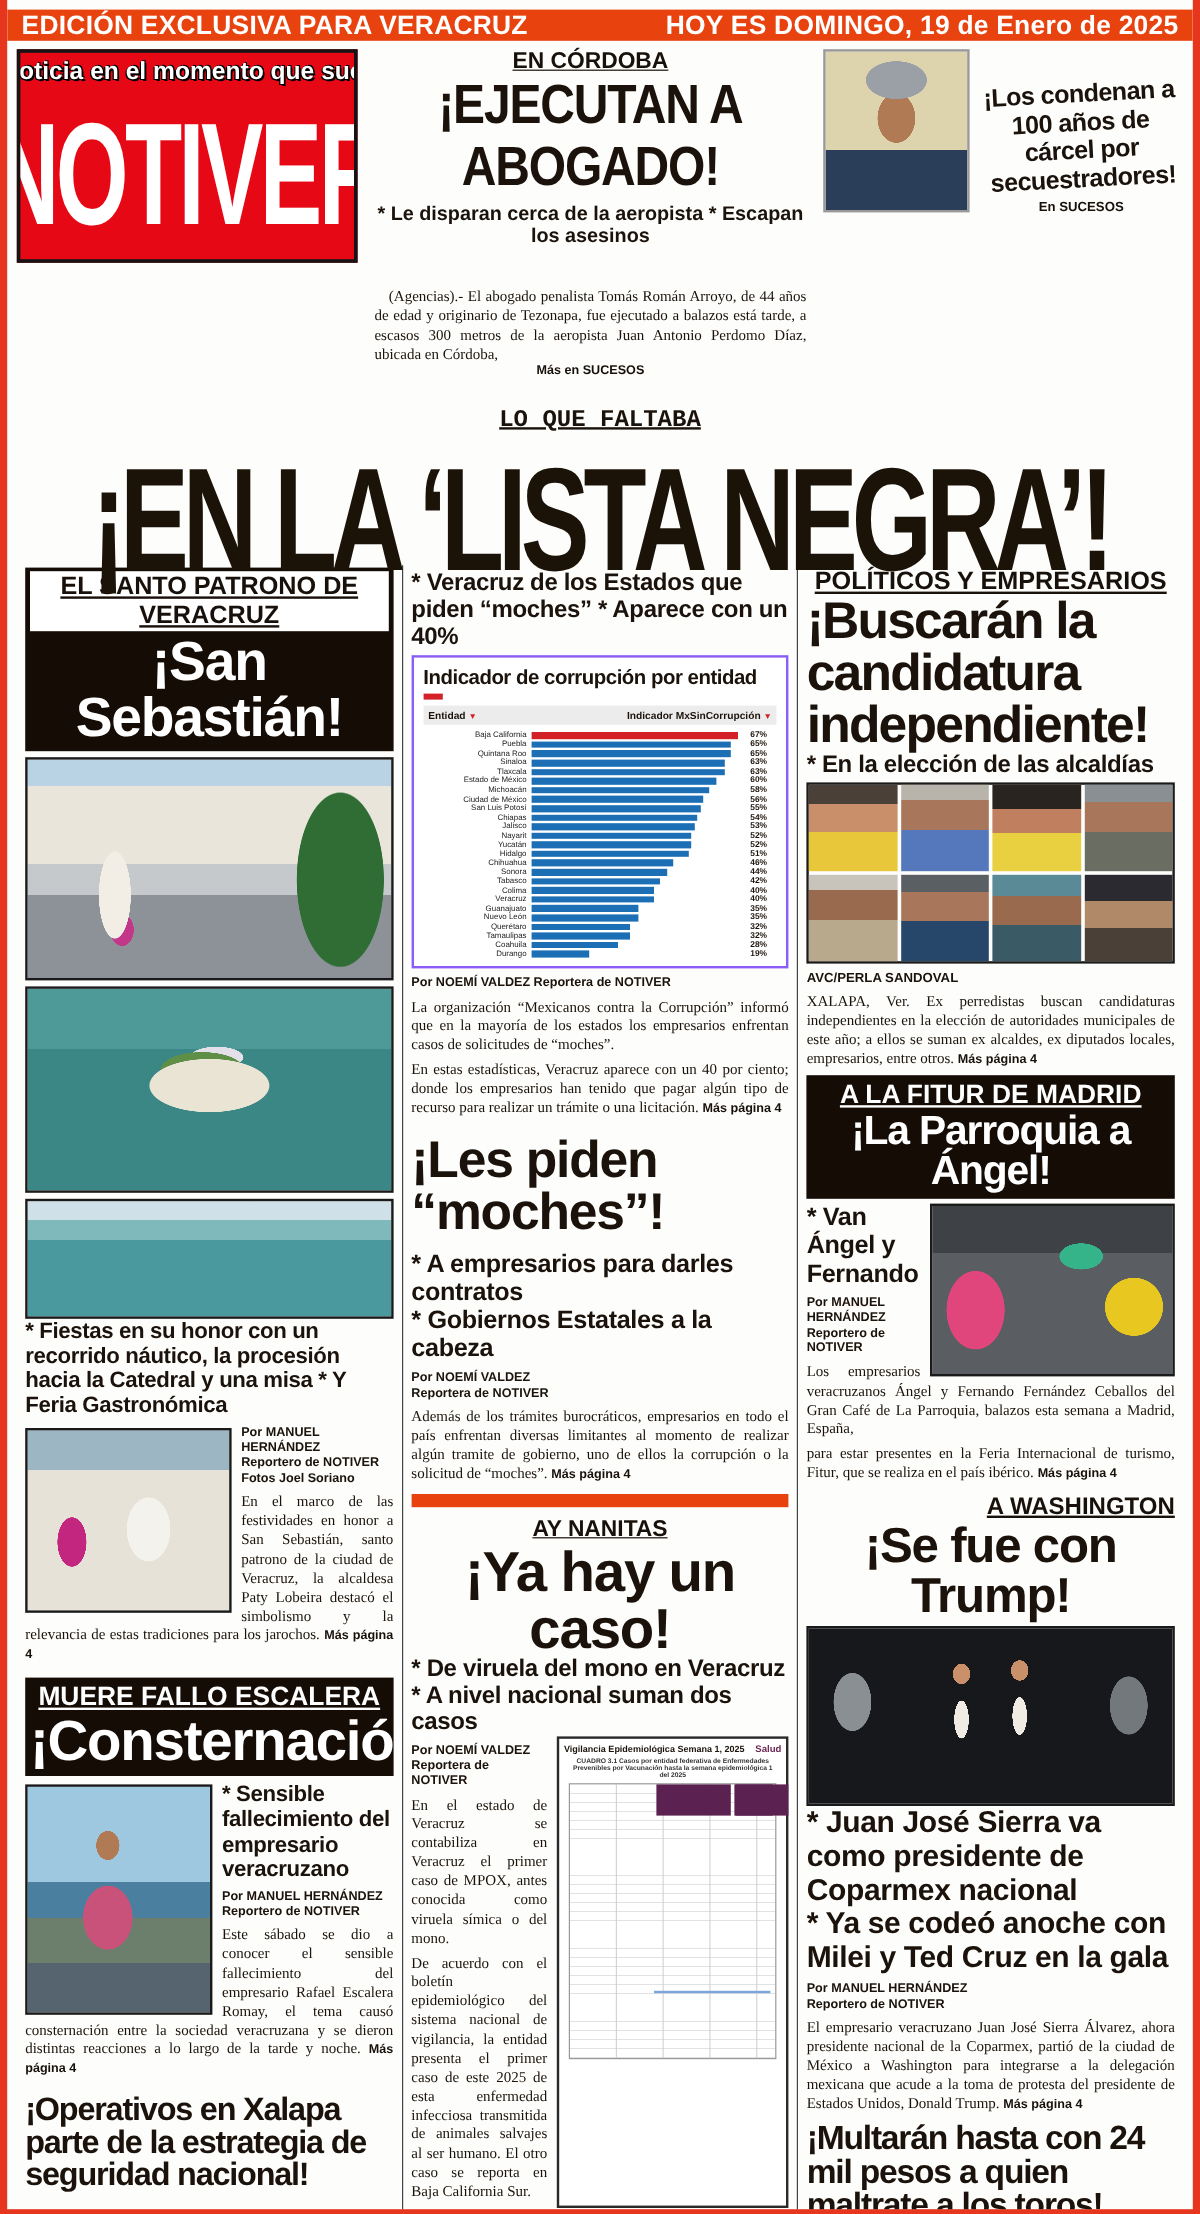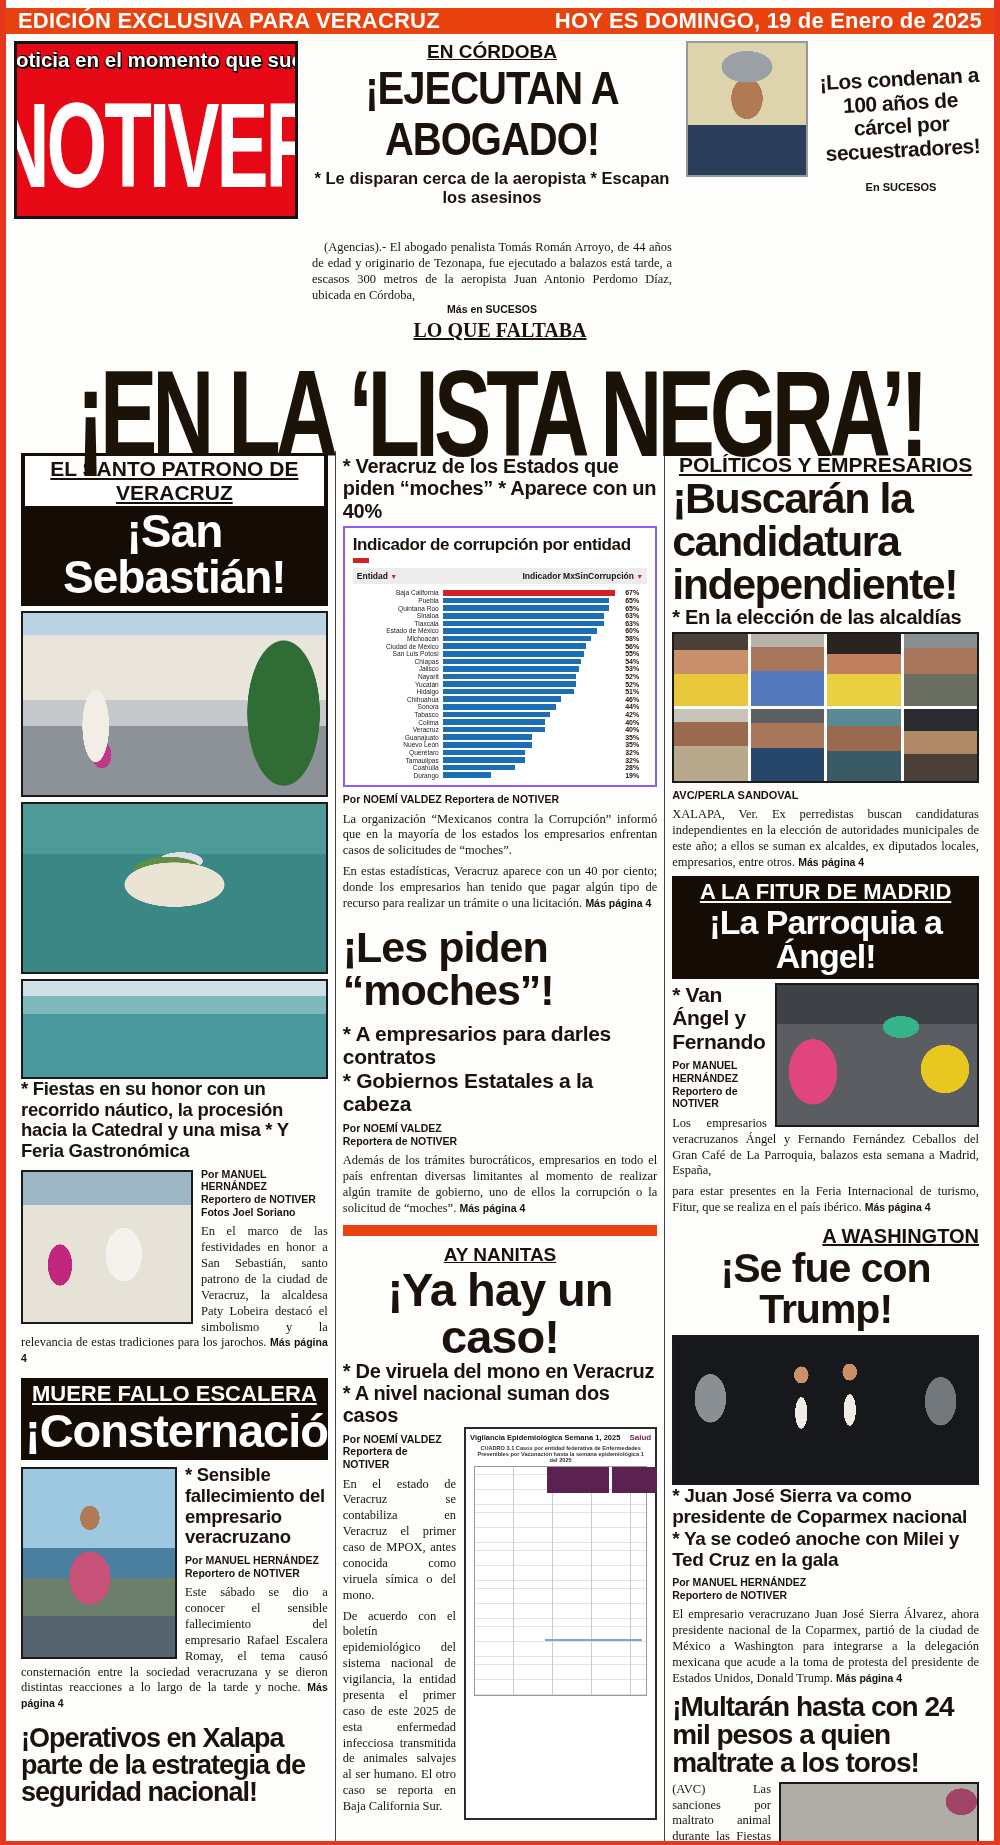--- a/index.html
+++ b/index.html
@@ -31,25 +31,25 @@
   .mast-right{width:300px;min-width:300px;display:flex;gap:8px;}
   .photo{background:#bbb;}
   .ph-lawyer{width:118px;height:132px;border:2px solid #999;
      background:
        radial-gradient(ellipse 42px 26px at 50% 18%, #9aa0a6 0 60%, transparent 61%),
        radial-gradient(ellipse 26px 34px at 50% 42%, #b07a54 0 60%, transparent 61%),
        linear-gradient(180deg,#ddd3ac 0 62%, #2a3e5a 62% 100%);}
   .condenan{flex:1;text-align:center;}
   .condenan .headline{font-family:"Liberation Sans",sans-serif;font-weight:bold;font-size:21px;
         line-height:1.12;transform:rotate(-3deg);margin-top:26px;letter-spacing:-.5px;}
-  .condenan .more{display:block;margin-top:20px;font-size:11px;}
+  .condenan .more{display:block;margin-top:6px;font-size:11px;}
   .orange-rule{height:12px;background:#e8430f;margin:4px 8px 0 290px;}
   
-  .lead-kicker{text-align:center;font-family:Liberation Serif, serif;font-weight:bold;
-      font-size:20px;text-decoration:underline;margin-top:0;}
+  .lead-kicker{text-align:center;font-family:Liberation Mono, monospace;font-weight:bold;
+      font-size:20px;text-decoration:underline;margin-top:20px;}
   .mega{white-space:nowrap;text-align:center;font-family:"Liberation Sans",sans-serif;font-weight:bold;
       font-size:86px;letter-spacing:-5px;color:#1b1208;transform:scaleY(1.42);transform-origin:top;
       height:124px;margin-top:2px;}
   .mega-underline{height:9px;background:#1b1208;margin:0 10px 4px 10px;}
   
   .columns{flex:1;display:grid;grid-template-columns:1fr 1.03fr 1fr;padding:0 8px;margin-top:4px;}
   .col{padding:2px 7px;min-width:0;}
   .col.mid{border-left:1px solid #444;border-right:1px solid #444;}
   .blackbox{background:#140c05;color:#fff;text-align:center;padding:3px 4px 6px 4px;}
   .blackbox .kicker{color:#fff;}
@@ -502,21 +502,21 @@
         </div>
         <p class="body"><span class="lede">Los empresarios veracruzanos Ángel y Fernando Fernández Ceballos del Gran Café de La Parroquia, balazos esta semana a Madrid, España,</span></p>
         <p class="body">
           <span>para estar presentes en la Feria Internacional de turismo, Fitur, que se realiza en el país ibérico.</span>
           <b class="more">Más página 4</b>
         </p>
       </div>
       <div class="kicker" style="display:block;text-align:right;font-size:20px;margin-top:4px">A WASHINGTON</div>
       <div class="colheadline" style="font-size:41px;text-align:center">¡Se fue con Trump!</div>
       <div class="photo ph-gala imgframe" style="margin-top:5px"></div>
-      <div class="sub" style="font-size:19px">
+      <div class="sub" style="font-size:25px">
         <span>*  Juan José Sierra va como presidente de Coparmex nacional</span><br>
         <span>* Ya se codeó anoche con Milei y Ted Cruz en la gala</span>
       </div>
       <div class="byline">
         <span>Por MANUEL HERNÁNDEZ</span><br>
         <span>Reportero de NOTIVER</span>
       </div>
       <p class="body">
         <span class="lede">El empresario veracruzano Juan José Sierra Álvarez, ahora presidente nacional de la Coparmex, partió de la ciudad de México a Washington para integrarse a la delegación mexicana que acude a la toma de protesta del presidente de Estados Unidos, Donald Trump.</span>
         <b class="more">Más página 4</b>

